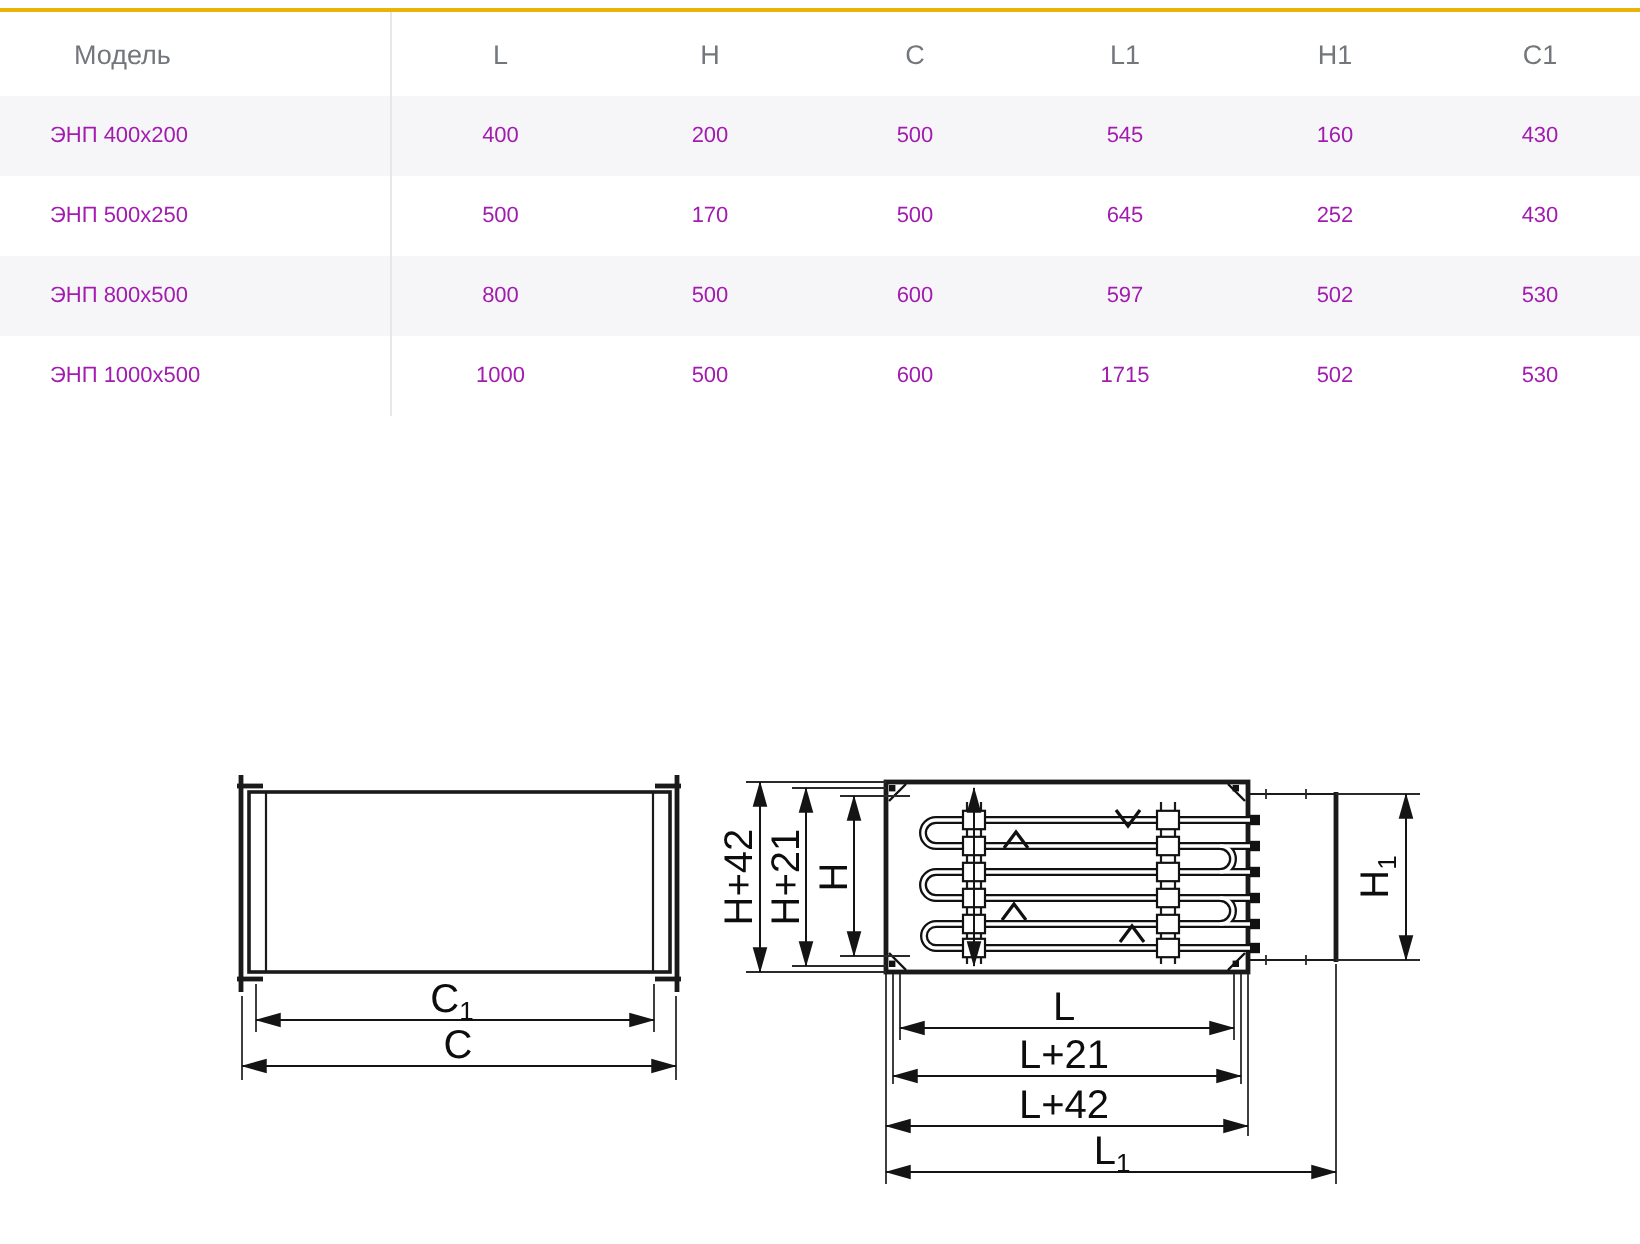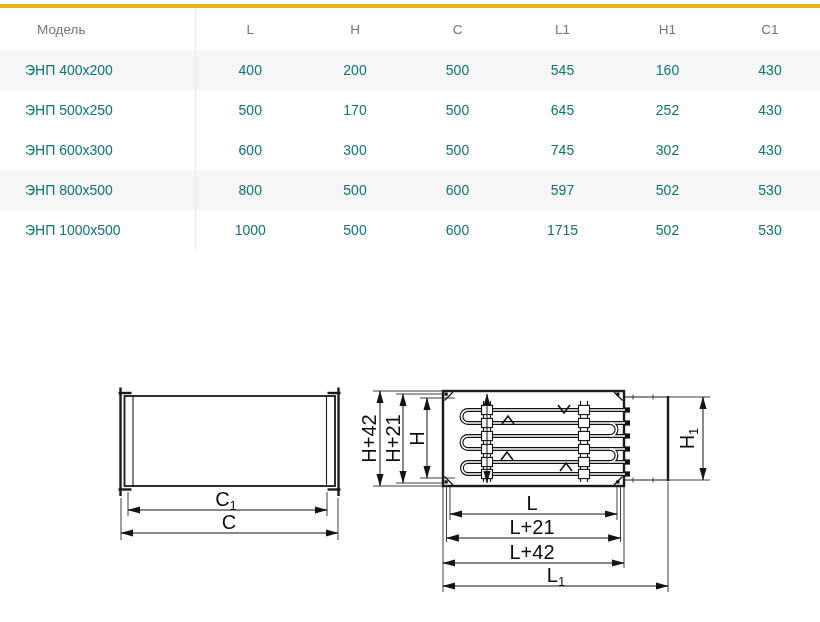--- a/index.html
+++ b/index.html
@@ -4,28 +4,28 @@
 <style>
   html,body{margin:0;padding:0;}
   body{
     width:820px;height:622px;position:relative;background:#ffffff;
     font-family:"Liberation Sans", sans-serif;overflow:hidden;
   }
   
   table.spec{
     position:absolute;top:4px;left:0;width:820px;
     border-collapse:collapse;table-layout:fixed;
-    border-top:4px solid #eab308;
+    border-top:2px solid #eab308;
   }
   table.spec th{
     height:42px;font-size:13.5px;font-weight:400;color:#73777c;
     text-align:center;padding:0;
   }
   table.spec td{
-    height:40px;font-size:14px;color:#0f766e;
+    height:40px;font-size:11px;color:#a21caf;
     text-align:center;padding:0;
   }
   table.spec th.model-col{text-align:left;padding-left:37px;}
   table.spec td.model-col{text-align:left;padding-left:25px;}
   table.spec .model-col{border-right:1px solid #e7e7ea;}
   table.spec tr.stripe{background:#f6f6f8;}
   
   svg.diagrams{position:absolute;left:0;top:370px;}
   .dwg{stroke:#1a1a1a;fill:none;}
   .thick{stroke-width:2.4;}
@@ -77,29 +77,20 @@
       </tr>
       <tr>
         <td class="model-col">ЭНП 500х250</td>
         <td>500</td>
         <td>170</td>
         <td>500</td>
         <td>645</td>
         <td>252</td>
         <td>430</td>
       </tr>
-      <tr>
-        <td class="model-col">ЭНП 600х300</td>
-        <td>600</td>
-        <td>300</td>
-        <td>500</td>
-        <td>745</td>
-        <td>302</td>
-        <td>430</td>
-      </tr>
       <tr class="stripe">
         <td class="model-col">ЭНП 800х500</td>
         <td>800</td>
         <td>500</td>
         <td>600</td>
         <td>597</td>
         <td>502</td>
         <td>530</td>
       </tr>
       <tr>

